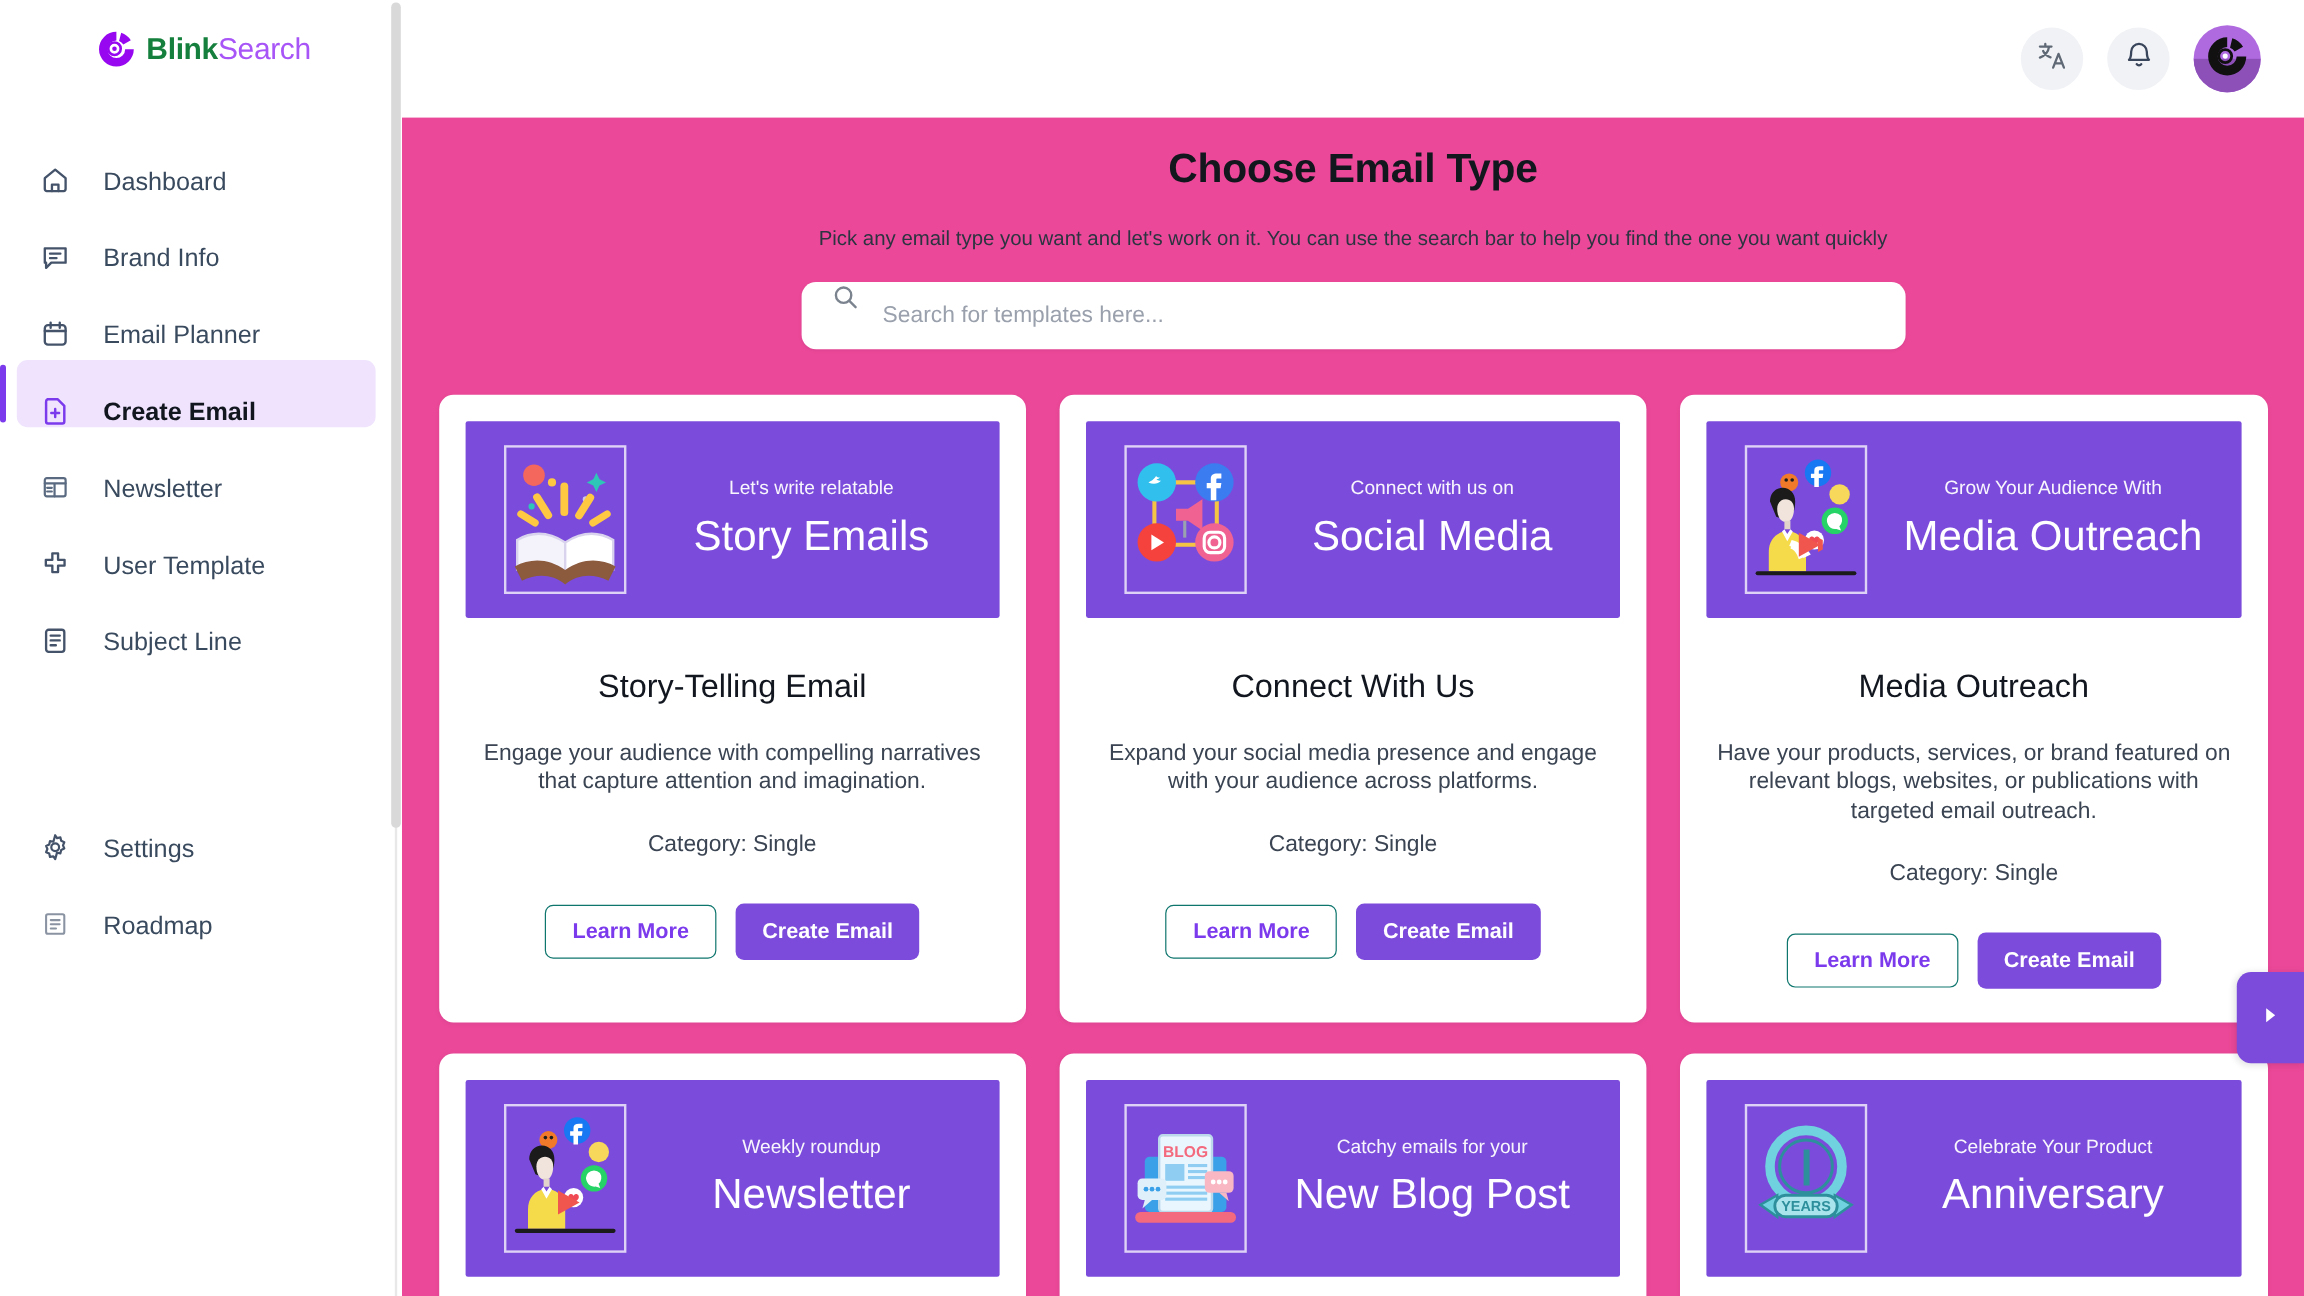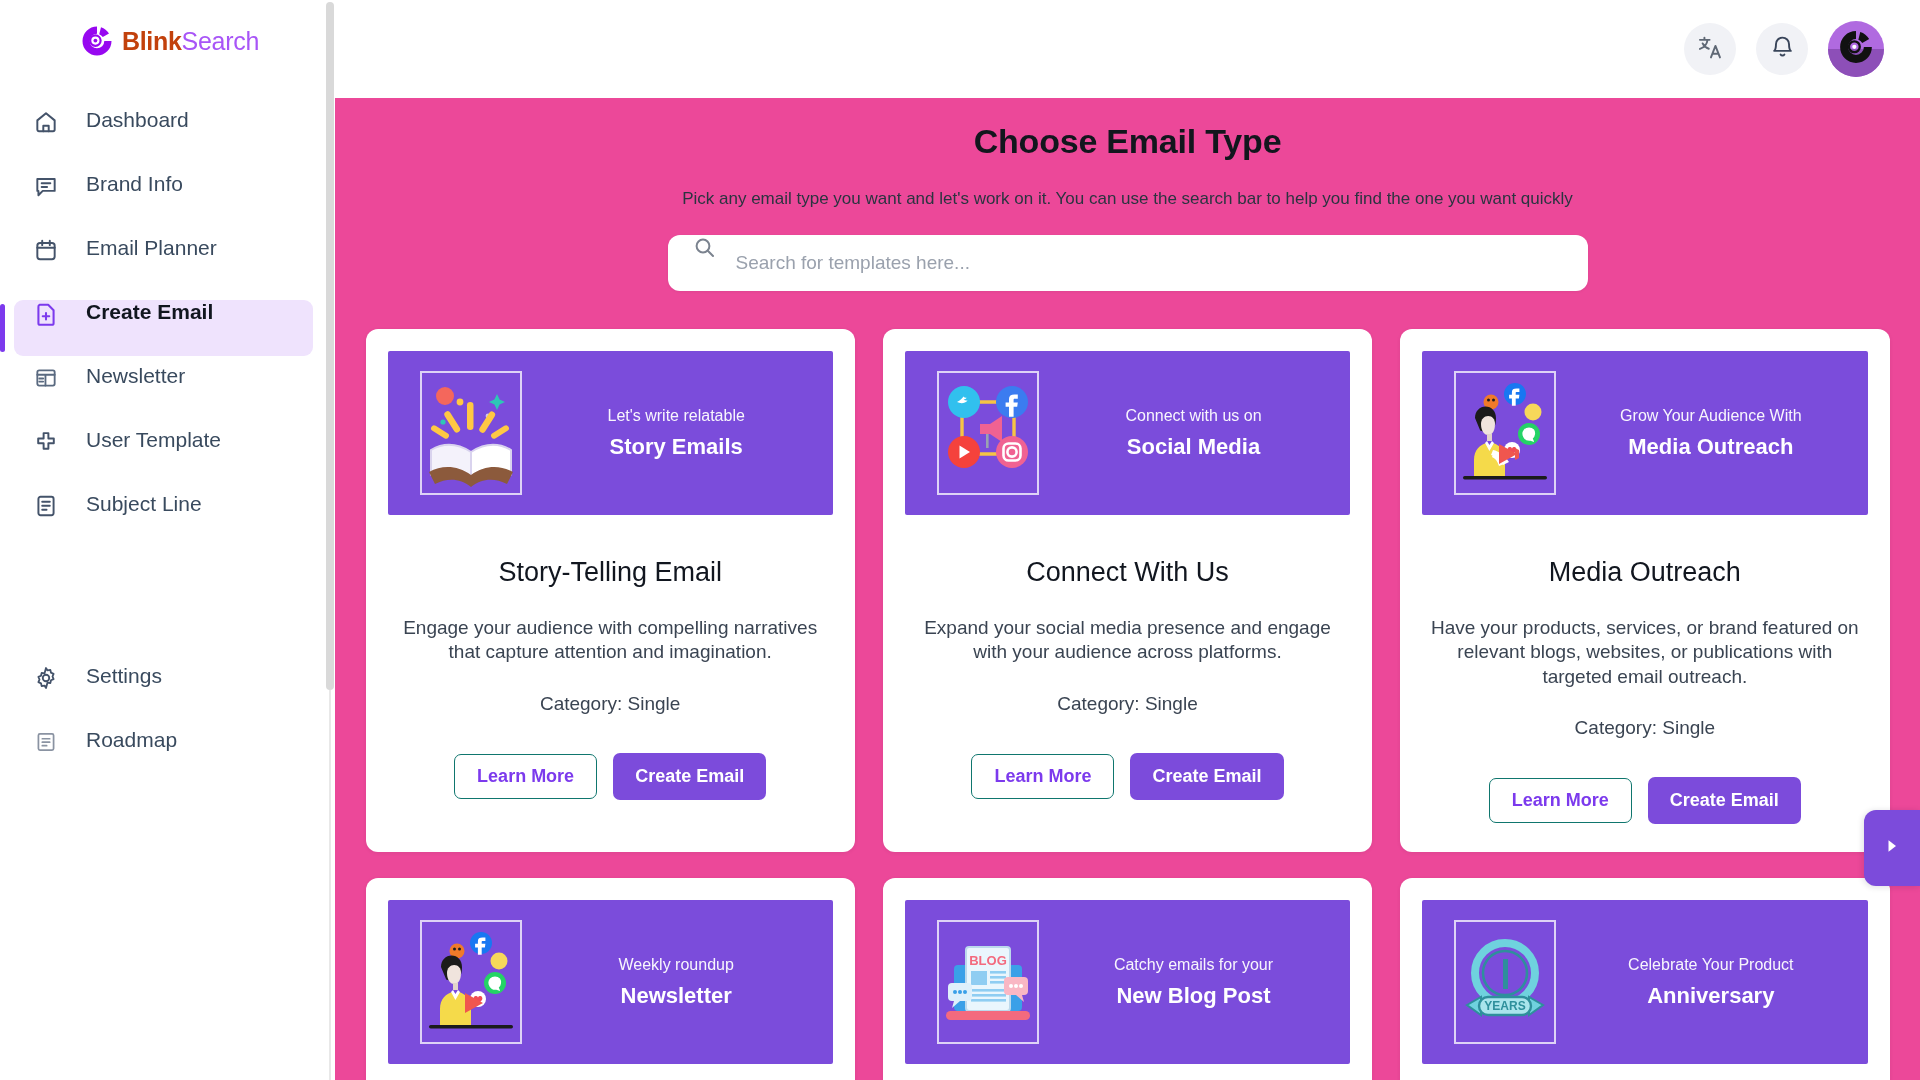--- a/index.html
+++ b/index.html
@@ -16,26 +16,26 @@
     width: 335px; height: 1080px; flex: 0 0 335px;
     background: #ffffff; position: relative;
     display: flex; flex-direction: column;
   }
   .brand {
     height: 82px; display: flex; align-items: center;
     justify-content: center; gap: 8px; padding-left: 4px;
   }
   .brand-mark { width: 34px; height: 34px; flex: 0 0 34px; }
   .brand-text { font-size: 25px; font-weight: 700; letter-spacing: -0.3px; }
-  .brand-text .b1 { color: #c2410c; font-weight: 700; }
+  .brand-text .b1 { color: #15803d; font-weight: 700; }
   .brand-text .b2 { color: #a855f7; font-weight: 400; }
 
   .nav { padding-top: 22px; display: flex; flex-direction: column; }
   .nav-item {
-    display: flex; align-items: flex-start; gap: 26px;
+    display: flex; align-items: flex-end; gap: 26px;
     height: 56px; margin: 4px 22px 4px 14px;
     padding-left: 18px; border-radius: 9px;
     color: #394a5e; font-size: 21px; cursor: pointer;
     position: relative;
   }
   .nav-item .ico { width: 28px; height: 28px; flex: 0 0 28px; display:flex; align-items:center; justify-content:center; }
   .nav-item .ico svg { width: 26px; height: 26px; }
   .nav-item.active {
     background: #efe3fd; color: #11161f; font-weight: 700;
   }
@@ -116,21 +116,21 @@
     overflow: hidden;
   }
   .banner-thumb {
     width: 102px; height: 124px; flex: 0 0 102px;
     border: 2px solid rgba(255,255,255,.75);
     display: flex; align-items: center; justify-content: center; overflow: hidden;
   }
   .banner-thumb svg { width: 96px; height: 118px; }
   .banner-txt { flex: 1; text-align: center; padding-right: 28px; color: #ffffff; }
   .banner-top { font-size: 16px; font-weight: 400; opacity: .95; line-height: 1.35; }
-  .banner-big { font-size: 22px; font-weight: 700; margin-top: 6px; line-height: 1.25; }
+  .banner-big { font-size: 35px; font-weight: 400; margin-top: 6px; line-height: 1.25; }
 
   .card-title { font-size: 27px; font-weight: 400; color: #11161f; margin-top: 42px; text-align: center; }
   .card-desc {
     font-size: 19px; color: #3a4452; margin-top: 28px; text-align: center;
     line-height: 1.28; max-width: 100%;
   }
   .card-cat { font-size: 19px; color: #3a4452; margin-top: 28px; text-align: center; }
   .card-actions { display: flex; gap: 16px; margin-top: 38px; align-items: center; }
   .btn-outline {
     border: 1px solid #0f766e; background: #ffffff; color: #7c3aed;

